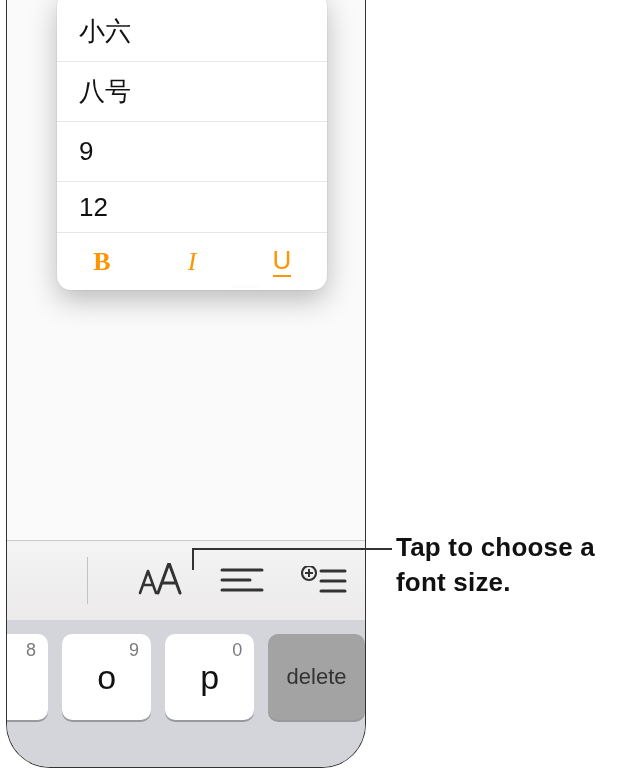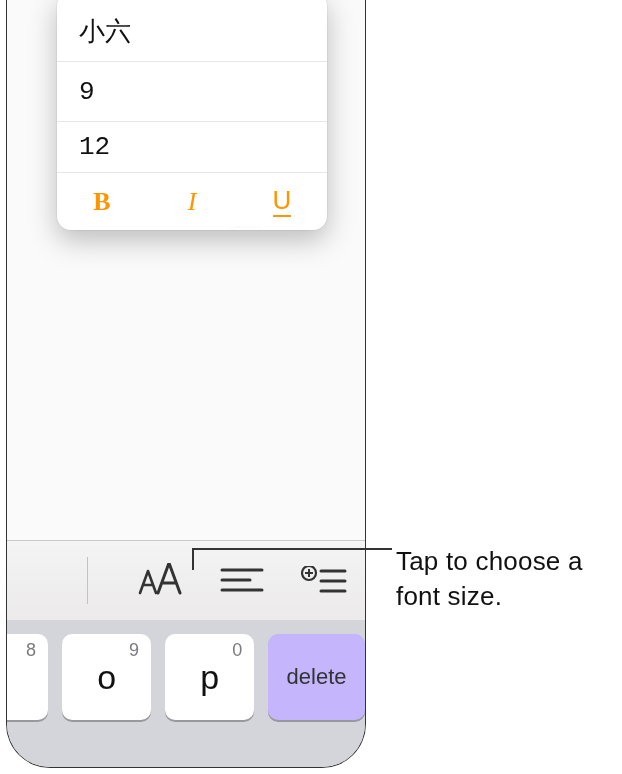--- a/index.html
+++ b/index.html
@@ -39,21 +39,20 @@
     padding-top: 10px;
   }
   .size-item {
     height: 60px;
     display: flex;
     align-items: center;
     padding: 0 22px;
     font-size: 26px;
     color: #111;
     border-bottom: 1px solid #e6e6e8;
-    font-family: Liberation Mono, monospace;
   }
   .size-item:last-of-type { border-bottom: none; padding-bottom: 0; height: 50px; }
   .style-row {
     display: flex;
     height: 58px;
     border-top: 1px solid #e6e6e8;
   }
   .style-btn {
     flex: 1;
     display: flex;
@@ -118,32 +117,33 @@
     height: 86px;
     display:flex;
     flex-direction:column;
     align-items:center;
     justify-content:center;
     font-size: 34px;
     color:#111;
     position:relative;
   }
   .key .hint { position:absolute; top:6px; right:12px; font-size:18px; color:#7a7a80;}
-  .key.delete { background:#c4b5fd; color:#333; font-size:22px; width: 100px;}
+  .key.delete { background:#a3a3a3; color:#333; font-size:22px; width: 100px;}
   .key.edge-left { margin-left: -48px; }
   
   .callout {
     position: absolute;
     left: 396px;
-    top: 544px;
+    top: 530px;
     width: 220px;
     font-size: 26px;
     line-height: 1.35;
     color: #111;
     letter-spacing: 0.2px;
+    font-weight: bold;
   }
   .callout-line-h {
     position:absolute;
     left: 192px;
     top: 548px;
     width: 200px;
     height: 1.5px;
     background:#333;
   }
   .callout-line-v {
@@ -156,20 +156,21 @@
   }
 </style>
 </head>
 <body>
 
 <div class="frame">
 
   <div class="popover">
     <div class="size-list">
       <div class="size-item">小六</div>
+      <div class="size-item">八号</div>
       <div class="size-item">9</div>
       <div class="size-item">12</div>
     </div>
     <div class="style-row">
       <div class="style-btn bold">B</div>
       <div class="style-btn italic">I</div>
       <div class="style-btn under">
           <span>U</span>
         </div>
     </div>

